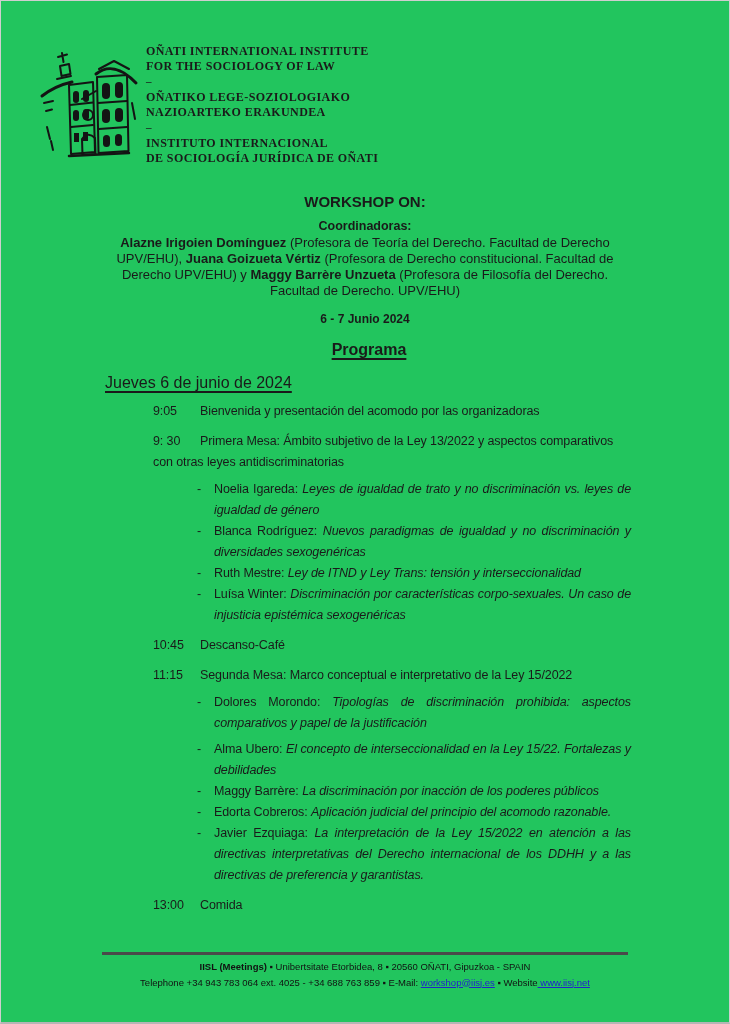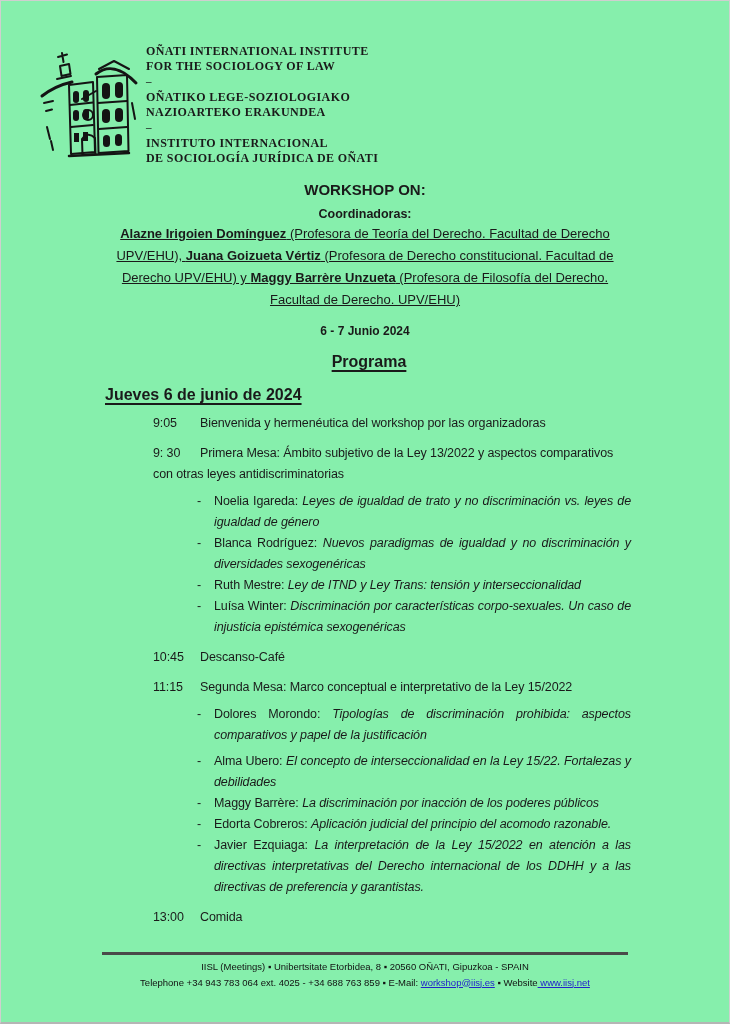--- a/index.html
+++ b/index.html
@@ -1,62 +1,62 @@
 <!DOCTYPE html>
 <html><head>
 <meta charset="utf-8">
 <style>
   html,body{margin:0;padding:0;background:#ffffff;}
   .page{
     position:relative;
     width:730px;height:1024px;
     box-sizing:border-box;
-    background:#86efac;
+    background:#22c55e;
     border:1px solid #cfcfcf;
     border-bottom:2px solid #b5b5b5;
     font-family:"Liberation Sans",sans-serif;
     color:#1a1a1a;
     overflow:hidden;
   }
   
   .header{display:flex;align-items:flex-start;padding:40px 0 0 38px;}
   .logo{width:100px;height:122px;margin-right:7px;flex:0 0 auto;}
   .orgs{
     padding-top:3px;
     font-family:"Liberation Serif",serif;
     font-weight:bold;
     font-size:12px;line-height:14.5px;letter-spacing:0.4px;
   }
   .org{white-space:pre-line;}
   .org-sep{font-size:11px;line-height:11px;margin:3px 0;}
   
   .center{text-align:center;}
-  .workshop-on{margin-top:16px;font-size:15px;font-weight:bold;}
+  .workshop-on{margin-top:28px;font-size:15px;font-weight:bold;}
   .doc-title{margin:3px auto 0;font-size:16px;font-weight:bold;line-height:28px;white-space:pre-line;}
   .coord-label{margin-top:9px;font-size:12.5px;font-weight:bold;}
-  .coords{width:524px;margin:2px auto 0;font-size:13px;line-height:22px;text-align:center;text-decoration:underline;}
+  .coords{width:524px;margin:2px auto 0;font-size:13px;line-height:16px;text-align:center;}
   .coords .b{font-weight:bold;}
   .dates{margin-top:13px;font-size:12px;font-weight:bold;}
   .programa{margin-top:15px;font-size:16px;font-weight:bold;}
   .programa .u, .day-heading{text-decoration:underline;text-underline-offset:3px;text-decoration-thickness:1.5px;margin-left:8px;}
-  .day-heading{margin:15px 0 0 104px;font-size:16px;font-weight:bold;display:inline-block;}
+  .day-heading{margin:15px 0 0 104px;font-size:16px;font-weight:normal;display:inline-block;}
   
   .schedule{margin-left:152px;width:478px;font-size:12.5px;line-height:21px;letter-spacing:-0.1px;}
   .slot{margin:9px 0 0;}
   .slot .time{display:inline-block;width:47px;}
   .talks{margin:6px 0 0 42px;width:436px;}
   .talk{position:relative;padding-left:19px;text-align:justify;}
   .talk .dash{position:absolute;left:2px;top:0;}
   .talk .ttl{font-style:italic;}
   .talk.gap-above{margin-top:5px;}
   
   .footer{position:absolute;top:951px;left:0;width:100%;text-align:center;}
   .footer-rule{width:526px;height:3px;background:#4a4a4a;margin:0 auto 4px;}
   .footer-line{font-size:9.5px;line-height:15.5px;color:#111;}
-  .footer-line .b{font-weight:normal;}
+  .footer-line .b{font-weight:bold;}
   .footer-line a{color:#2222cc;text-decoration:underline;white-space:pre;}
 </style>
 </head>
 <body>
 
 <div class="page">
 
   <div class="header">
     <div class="logo">
       <svg viewBox="0 0 100 122" width="100" height="122" aria-hidden="true">
@@ -109,21 +109,21 @@
   <div class="center workshop-on">WORKSHOP ON:</div>
   <div class="center coord-label">Coordinadoras:</div>
   <p class="coords"><span class="b">Alazne Irigoien Domínguez</span><span> (Profesora de Teoría del Derecho. Facultad de Derecho UPV/EHU), </span><span class="b">Juana Goizueta Vértiz</span><span> (Profesora de Derecho constitucional. Facultad de Derecho UPV/EHU) y </span><span class="b">Maggy Barrère Unzueta</span><span> (Profesora de Filosofía del Derecho. Facultad de Derecho. UPV/EHU)</span></p>
   <div class="center dates">6 - 7 Junio 2024</div>
 
   <div class="center programa"><span class="u">Programa</span></div>
   <div><span class="day-heading">Jueves 6 de junio de 2024</span></div>
 
   <div class="schedule">
 
-    <p class="slot"><span class="time">9:05</span><span>Bienvenida y hermenéutica del workshop por las organizadoras</span></p>
+    <p class="slot"><span class="time">9:05</span><span>Bienvenida y presentación del acomodo por las organizadoras</span></p>
 
     <p class="slot"><span class="time">9: 30</span><span>Primera Mesa: Ámbito subjetivo de la Ley 13/2022 y aspectos comparativos con otras leyes antidiscriminatorias</span></p>
 
     <div class="talks">
       <div class="talk"><span class="dash">-</span><span>Noelia Igareda: </span><span class="ttl">Leyes de igualdad de trato y no discriminación vs. leyes de igualdad de género</span></div>
       <div class="talk"><span class="dash">-</span><span>Blanca Rodríguez: </span><span class="ttl">Nuevos paradigmas de igualdad y no discriminación y diversidades sexogenéricas</span></div>
       <div class="talk"><span class="dash">-</span><span>Ruth Mestre: </span><span class="ttl">Ley de ITND y Ley Trans: tensión y interseccionalidad</span></div>
       <div class="talk"><span class="dash">-</span><span>Luísa Winter: </span><span class="ttl">Discriminación por características corpo-sexuales. Un caso de injusticia epistémica sexogenéricas</span></div>
     </div>
 

